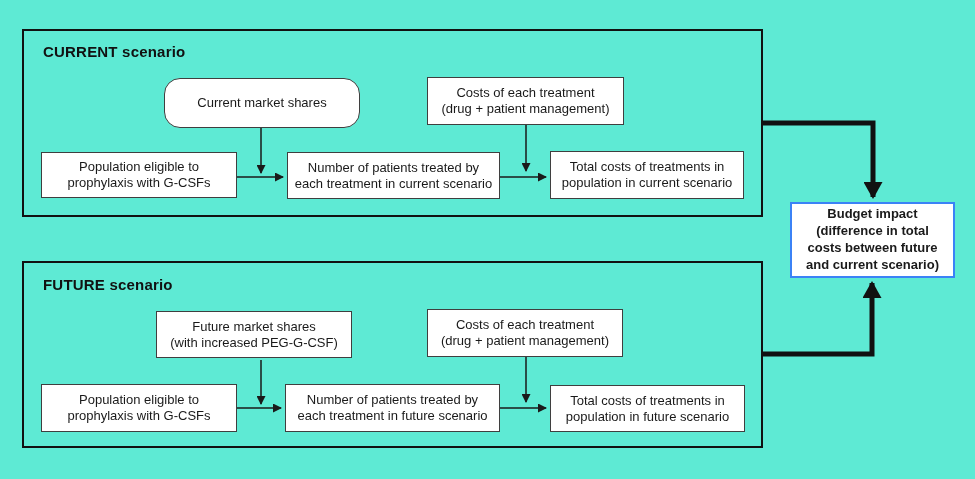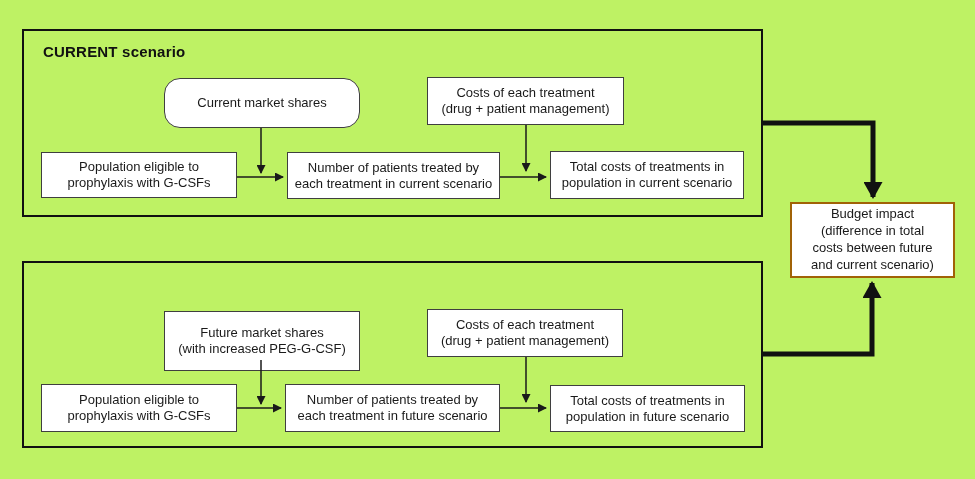--- a/index.html
+++ b/index.html
@@ -5,21 +5,21 @@
   html, body {
     margin: 0;
     padding: 0;
     background: #ffffff;
     font-family: "Liberation Sans", sans-serif;
   }
   .canvas {
     position: relative;
     width: 975px;
     height: 479px;
-    background: #bef264;
+    background: #5eead4;
     overflow: hidden;
   }
   .panel {
     position: absolute;
     border: 2px solid #111111;
     background: transparent;
     box-sizing: border-box;
   }
   .panel-title {
     position: absolute;
@@ -38,22 +38,22 @@
     align-items: center;
     justify-content: center;
     text-align: center;
     font-size: 13px;
     line-height: 1.22;
     color: #1a1a1a;
     white-space: pre-line;
     padding: 2px 6px;
   }
   .node.bold {
-    border: 2px solid #a16207;
-    font-weight: normal;
+    border: 2px solid #3b82f6;
+    font-weight: bold;
     line-height: 1.3;
   }
   svg.arrows {
     position: absolute;
     left: 0;
     top: 0;
     width: 975px;
     height: 479px;
     pointer-events: none;
   }
@@ -80,22 +80,23 @@
   <div class="node" style="left:427px; top:77px;  width:197px; height:48px;">Costs of each treatment
 (drug + patient management)</div>
   <div class="node" style="left:41px;  top:152px; width:196px; height:46px;">Population eligible to
 prophylaxis with G-CSFs</div>
   <div class="node" style="left:287px; top:152px; width:213px; height:47px;">Number of patients treated by
 each treatment in current scenario</div>
   <div class="node" style="left:550px; top:151px; width:194px; height:48px;">Total costs of treatments in
 population in current scenario</div>
 
   <div class="panel" style="left:22px; top:261px; width:741px; height:187px;"></div>
+  <div class="panel-title" style="left:43px; top:276px;">FUTURE scenario</div>
 
-  <div class="node" style="left:164px; top:311px; width:196px; height:60px;">Future market shares
+  <div class="node" style="left:156px; top:311px; width:196px; height:47px;">Future market shares
 (with increased PEG-G-CSF)</div>
   <div class="node" style="left:427px; top:309px; width:196px; height:48px;">Costs of each treatment
 (drug + patient management)</div>
   <div class="node" style="left:41px;  top:384px; width:196px; height:48px;">Population eligible to
 prophylaxis with G-CSFs</div>
   <div class="node" style="left:285px; top:384px; width:215px; height:48px;">Number of patients treated by
 each treatment in future scenario</div>
   <div class="node" style="left:550px; top:385px; width:195px; height:47px;">Total costs of treatments in
 population in future scenario</div>
 

